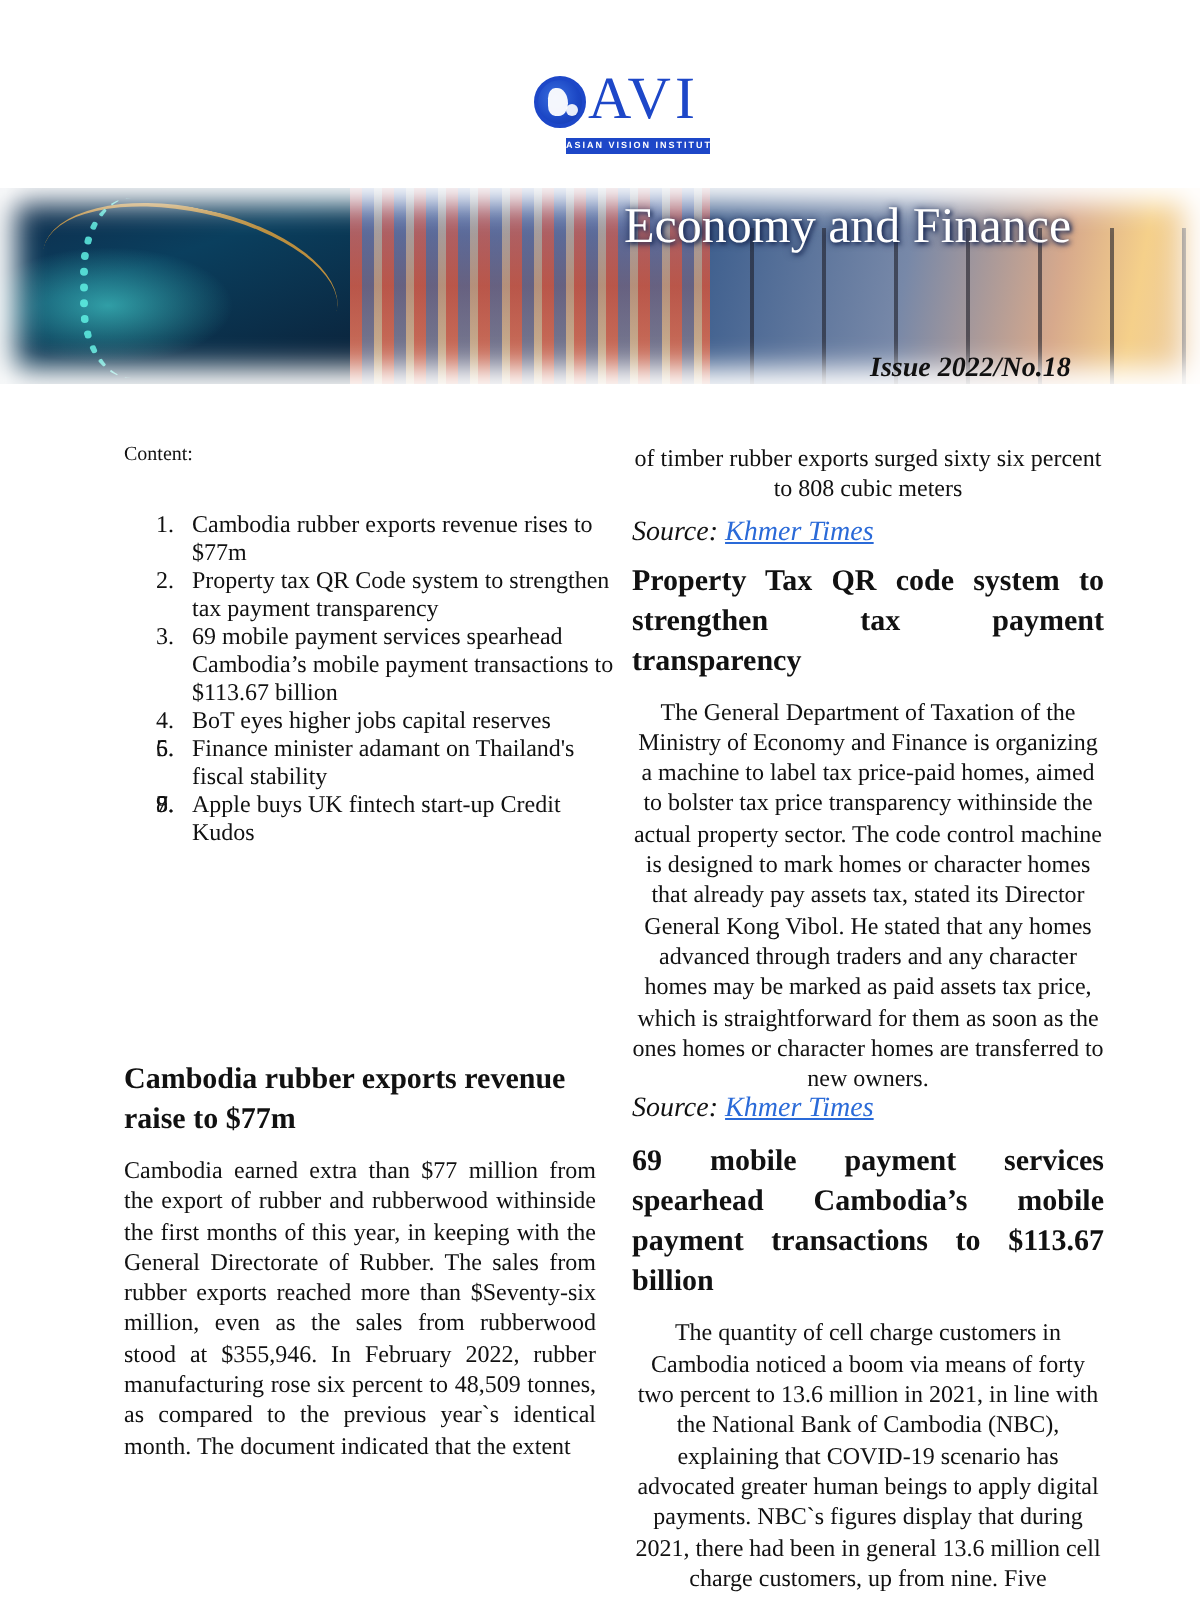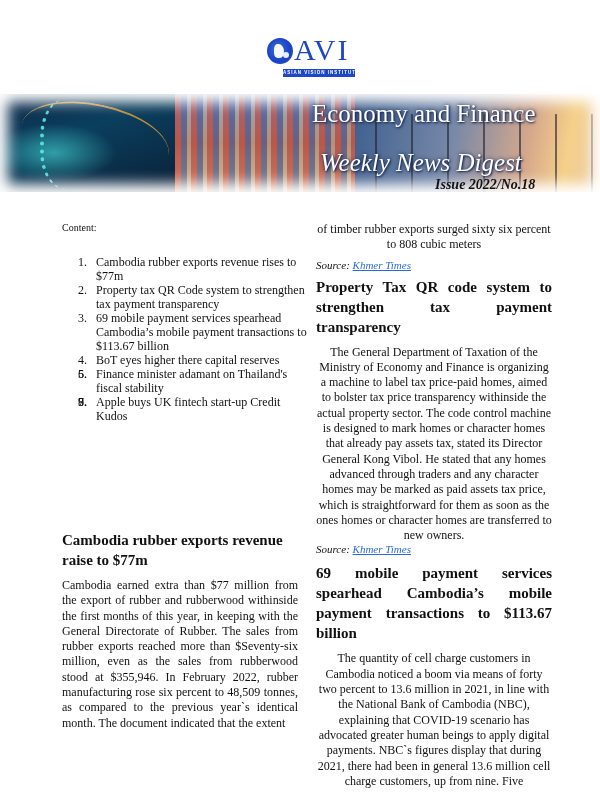--- a/index.html
+++ b/index.html
@@ -86,49 +86,48 @@
   .contents-title { position: absolute; left: 62px; top: 222px; font-size: 10px; }
   .toc {
     position: absolute; left: 70px; top: 255px; width: 240px; margin: 0; padding: 0; list-style: none;
     font-size: 12px; line-height: 14px;
   }
   .toc li { position: relative; padding-left: 26px; margin: 0; }
   .toc li .num { position: absolute; left: 8px; top: 0; }
   .h2 { font-size: 15px; line-height: 20px; margin: 0; }
   .body { font-size: 12px; line-height: 15.3px; margin: 0; text-align: center; }
   .justify { text-align: justify; text-align-last: left; }
-  .source { font-size: 11px; font-style: italic; }
+  .source { font-size: 14px; font-style: italic; }
   .source a { color: #2a6ad8; text-decoration: underline; }
 </style>
 </head>
 <body>
 
 <div class="logo">
   <div class="globe"></div>
   <div class="logo-text">AVI</div>
   <div class="logo-bar">ASIAN VISION INSTITUTE</div>
 </div>
 
 <div class="banner">
   <div class="banner-seg seg-finance"></div>
   <div class="banner-seg seg-port"></div>
   <div class="banner-seg seg-power"></div>
   <div class="banner-fade"></div>
   <div class="banner-title">Economy and Finance</div>
-  <div class="banner-sub">Weekly News Digest</div>
 </div>
 
 <div class="issue">Issue 2022/No.18</div>
 
 <div class="contents-title">Content:</div>
 <ol class="toc">
   <li><span class="num">1.</span><span>Cambodia rubber exports revenue rises to $77m</span></li>
   <li><span class="num">2.</span><span>Property tax QR Code system to strengthen tax payment transparency</span></li>
   <li><span class="num">3.</span><span>69 mobile payment services spearhead Cambodia’s mobile payment transactions to $113.67 billion</span></li>
-  <li><span class="num">4.</span><span>BoT eyes higher there capital reserves</span></li>
+  <li><span class="num">4.</span><span>BoT eyes higher jobs capital reserves</span></li>
   <li><span class="num">5.</span></li>
   <li><span class="num">6.</span><span>Finance minister adamant on Thailand's fiscal stability</span></li>
   <li><span class="num">7.</span></li>
   <li><span class="num">8.</span></li>
   <li><span class="num">9.</span><span>Apple buys UK fintech start-up Credit Kudos</span></li>
 </ol>
 
 <div class="col col-left" style="top:530px;">
   <h2 class="h2">Cambodia rubber exports revenue raise to $77m</h2>
   <p class="body justify" style="margin-top:8px;">Cambodia earned extra than $77 million from the export of rubber and rubberwood withinside the first months of this year, in keeping with the General Directorate of Rubber. The sales from rubber exports reached more than $Seventy-six million, even as the sales from rubberwood stood at $355,946. In February 2022, rubber manufacturing rose six percent to 48,509 tonnes, as compared to the previous year`s identical month. The document indicated that the extent</p>

